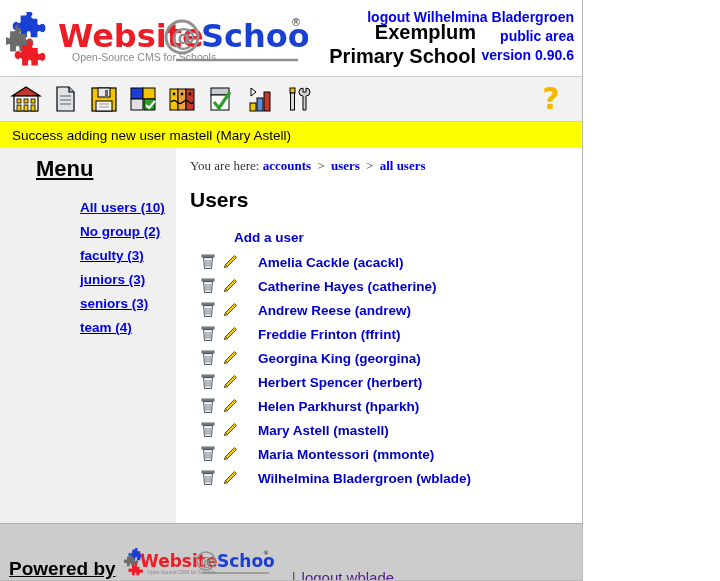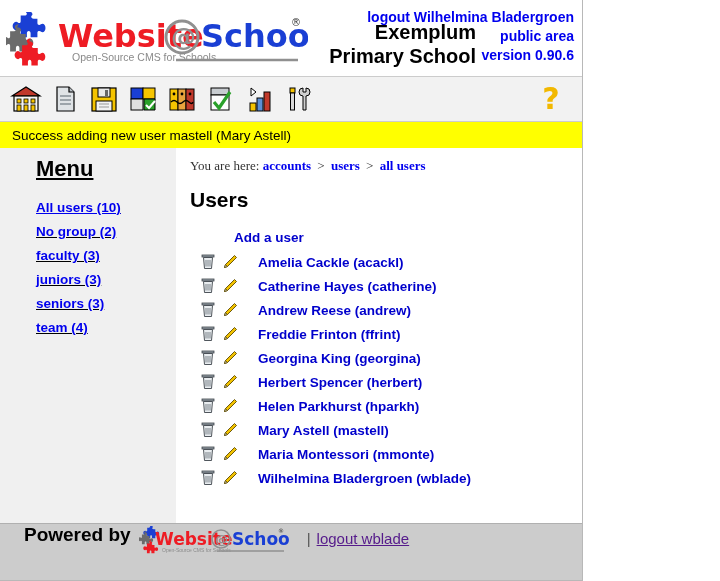--- a/index.html
+++ b/index.html
@@ -168,20 +168,21 @@
   .menu-list li {
     margin-bottom: 9px;
   }
   .menu-link {
     font-family: "Liberation Sans", sans-serif;
     font-weight: bold;
     font-size: 13.5px;
     color: #0000ee;
     text-decoration: none;
     cursor: pointer;
+    margin-left: 44px;
   }
   .menu-link.active {
     text-decoration: underline;
   }
 
   .content {
     flex: 1 1 auto;
     background: #ffffff;
     padding: 10px 0 0 14px;
     box-sizing: border-box;
@@ -251,24 +252,25 @@
     margin-left: 16px;
     cursor: pointer;
   }
 
   
   .footer {
     height: 57px;
     background: #cccccc;
     border-top: 1px solid #b0b0b0;
     display: flex;
-    align-items: flex-start;
-    padding-left: 24px;
+    align-items: flex-end;
+    padding-left: 9px;
     box-sizing: border-box;
     position: relative;
+    text-decoration: underline;
   }
   .powered-by {
     font-family: "Liberation Sans", sans-serif;
     font-weight: bold;
     font-size: 19px;
     color: #000000;
     margin-right: 8px;
   }
   .footer-logo {
     width: 150px;

